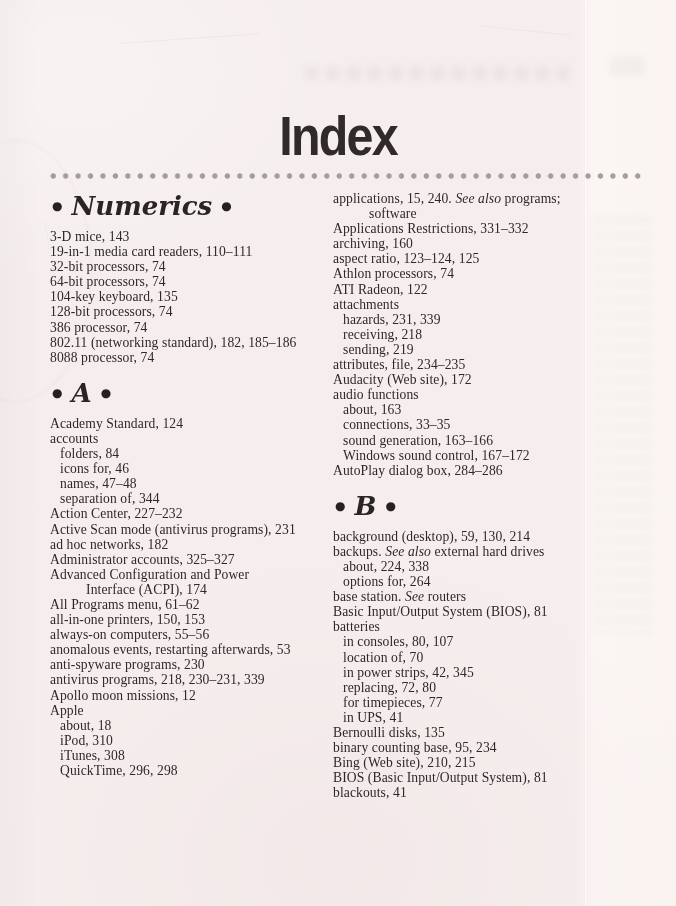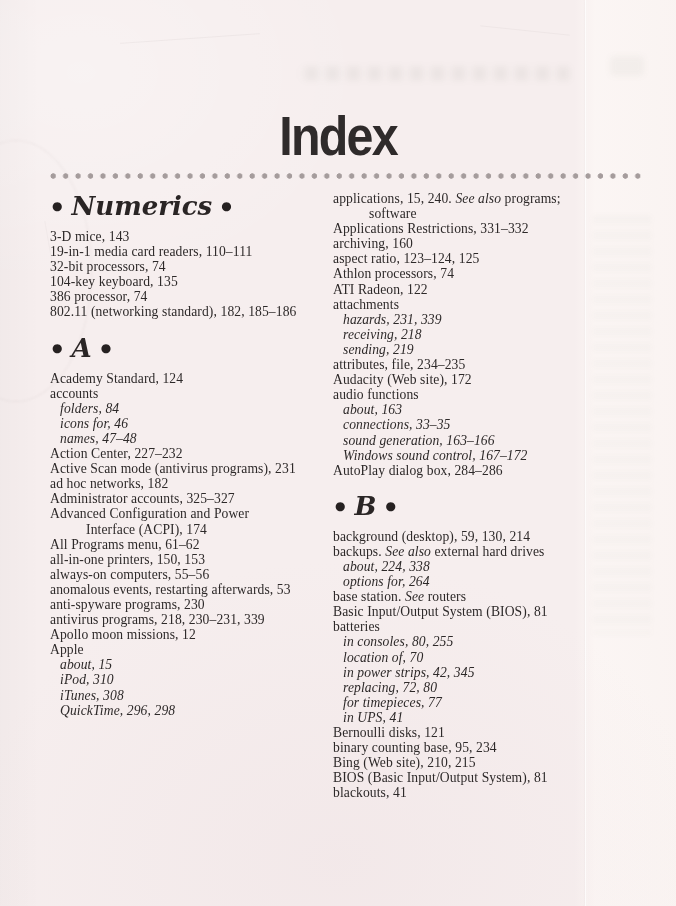--- a/index.html
+++ b/index.html
@@ -102,21 +102,21 @@
   .section-header .bullet:first-child { margin-left: 2px; }
   .col .section:first-child .section-header { margin-top: 0; }
 
   .entry {
     font-size: 13.6px;
     line-height: 15.1px;
     white-space: nowrap;
     color: #2d2929;
     letter-spacing: 0.1px;
   }
-  .indent1 { padding-left: 10px; font-style: italic; }
+  .indent1 { padding-left: 10px; }
   .indent2 { padding-left: 36px; }
   .it { font-style: italic; }
 </style>
 </head>
 <body>
 
 <div class="page">
   <div class="scratch s1"></div>
   <div class="scratch s2"></div>
   <div class="scratch s3"></div>
@@ -133,50 +133,54 @@
     <div class="col">
         <div class="section">
           <div class="section-header">
             <span class="bullet">●</span>
             <span class="label">Numerics</span>
             <span class="bullet">●</span>
           </div>
           <div class="entry indent0"><span>3-D mice, 143</span></div>
           <div class="entry indent0"><span>19-in-1 media card readers, 110–111</span></div>
           <div class="entry indent0"><span>32-bit processors, 74</span></div>
+          <div class="entry indent0"><span>64-bit processors, 74</span></div>
           <div class="entry indent0"><span>104-key keyboard, 135</span></div>
+          <div class="entry indent0"><span>128-bit processors, 74</span></div>
           <div class="entry indent0"><span>386 processor, 74</span></div>
           <div class="entry indent0"><span>802.11 (networking standard), 182, 185–186</span></div>
+          <div class="entry indent0"><span>8088 processor, 74</span></div>
         </div>
         <div class="section">
           <div class="section-header">
             <span class="bullet">●</span>
             <span class="label">A</span>
             <span class="bullet">●</span>
           </div>
           <div class="entry indent0"><span>Academy Standard, 124</span></div>
           <div class="entry indent0"><span>accounts</span></div>
           <div class="entry indent1"><span>folders, 84</span></div>
           <div class="entry indent1"><span>icons for, 46</span></div>
           <div class="entry indent1"><span>names, 47–48</span></div>
+          <div class="entry indent1"><span>separation of, 344</span></div>
           <div class="entry indent0"><span>Action Center, 227–232</span></div>
           <div class="entry indent0"><span>Active Scan mode (antivirus programs), 231</span></div>
           <div class="entry indent0"><span>ad hoc networks, 182</span></div>
           <div class="entry indent0"><span>Administrator accounts, 325–327</span></div>
           <div class="entry indent0"><span>Advanced Configuration and Power</span></div>
           <div class="entry indent2"><span>Interface (ACPI), 174</span></div>
           <div class="entry indent0"><span>All Programs menu, 61–62</span></div>
           <div class="entry indent0"><span>all-in-one printers, 150, 153</span></div>
           <div class="entry indent0"><span>always-on computers, 55–56</span></div>
           <div class="entry indent0"><span>anomalous events, restarting afterwards, 53</span></div>
           <div class="entry indent0"><span>anti-spyware programs, 230</span></div>
           <div class="entry indent0"><span>antivirus programs, 218, 230–231, 339</span></div>
           <div class="entry indent0"><span>Apollo moon missions, 12</span></div>
           <div class="entry indent0"><span>Apple</span></div>
-          <div class="entry indent1"><span>about, 15</span></div>
+          <div class="entry indent1"><span>about, 18</span></div>
           <div class="entry indent1"><span>iPod, 310</span></div>
           <div class="entry indent1"><span>iTunes, 308</span></div>
           <div class="entry indent1"><span>QuickTime, 296, 298</span></div>
         </div>
       </div>
     <div class="col col-right">
         <div class="section">
           <div class="entry indent0"><span>applications, 15, 240. </span><span class="it">See also</span><span> programs;</span></div>
           <div class="entry indent2"><span>software</span></div>
           <div class="entry indent0"><span>Applications Restrictions, 331–332</span></div>
@@ -203,27 +207,27 @@
             <span class="label">B</span>
             <span class="bullet">●</span>
           </div>
           <div class="entry indent0"><span>background (desktop), 59, 130, 214</span></div>
           <div class="entry indent0"><span>backups. </span><span class="it">See also</span><span> external hard drives</span></div>
           <div class="entry indent1"><span>about, 224, 338</span></div>
           <div class="entry indent1"><span>options for, 264</span></div>
           <div class="entry indent0"><span>base station. </span><span class="it">See</span><span> routers</span></div>
           <div class="entry indent0"><span>Basic Input/Output System (BIOS), 81</span></div>
           <div class="entry indent0"><span>batteries</span></div>
-          <div class="entry indent1"><span>in consoles, 80, 255</span></div>
+          <div class="entry indent1"><span>in consoles, 80, 107</span></div>
           <div class="entry indent1"><span>location of, 70</span></div>
           <div class="entry indent1"><span>in power strips, 42, 345</span></div>
           <div class="entry indent1"><span>replacing, 72, 80</span></div>
           <div class="entry indent1"><span>for timepieces, 77</span></div>
           <div class="entry indent1"><span>in UPS, 41</span></div>
-          <div class="entry indent0"><span>Bernoulli disks, 121</span></div>
+          <div class="entry indent0"><span>Bernoulli disks, 135</span></div>
           <div class="entry indent0"><span>binary counting base, 95, 234</span></div>
           <div class="entry indent0"><span>Bing (Web site), 210, 215</span></div>
           <div class="entry indent0"><span>BIOS (Basic Input/Output System), 81</span></div>
           <div class="entry indent0"><span>blackouts, 41</span></div>
         </div>
       </div>
   </div>
 </div>
 
 </body></html>

